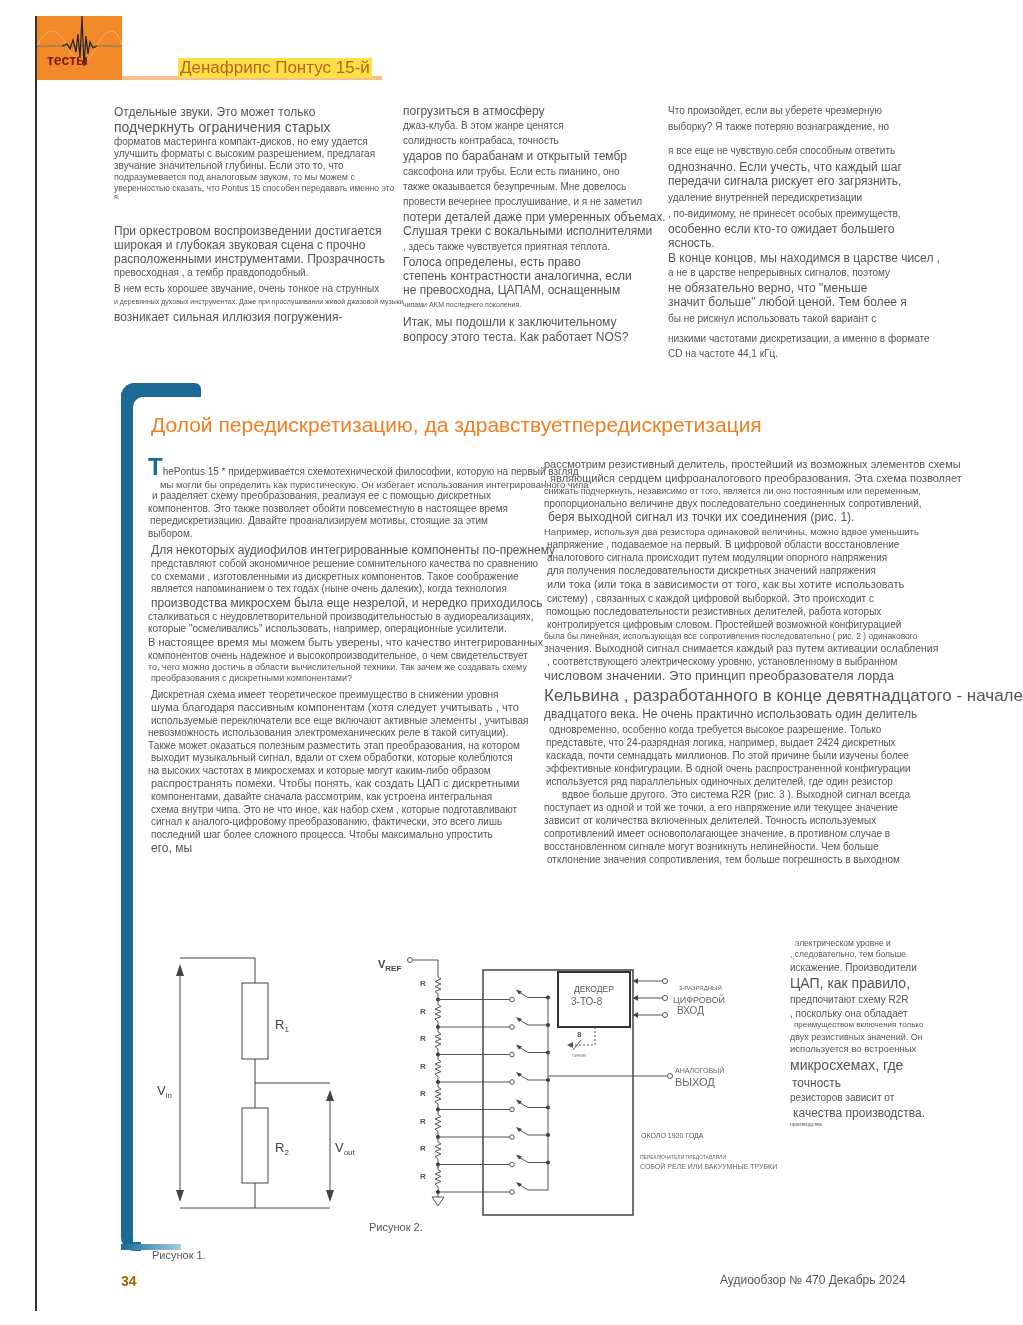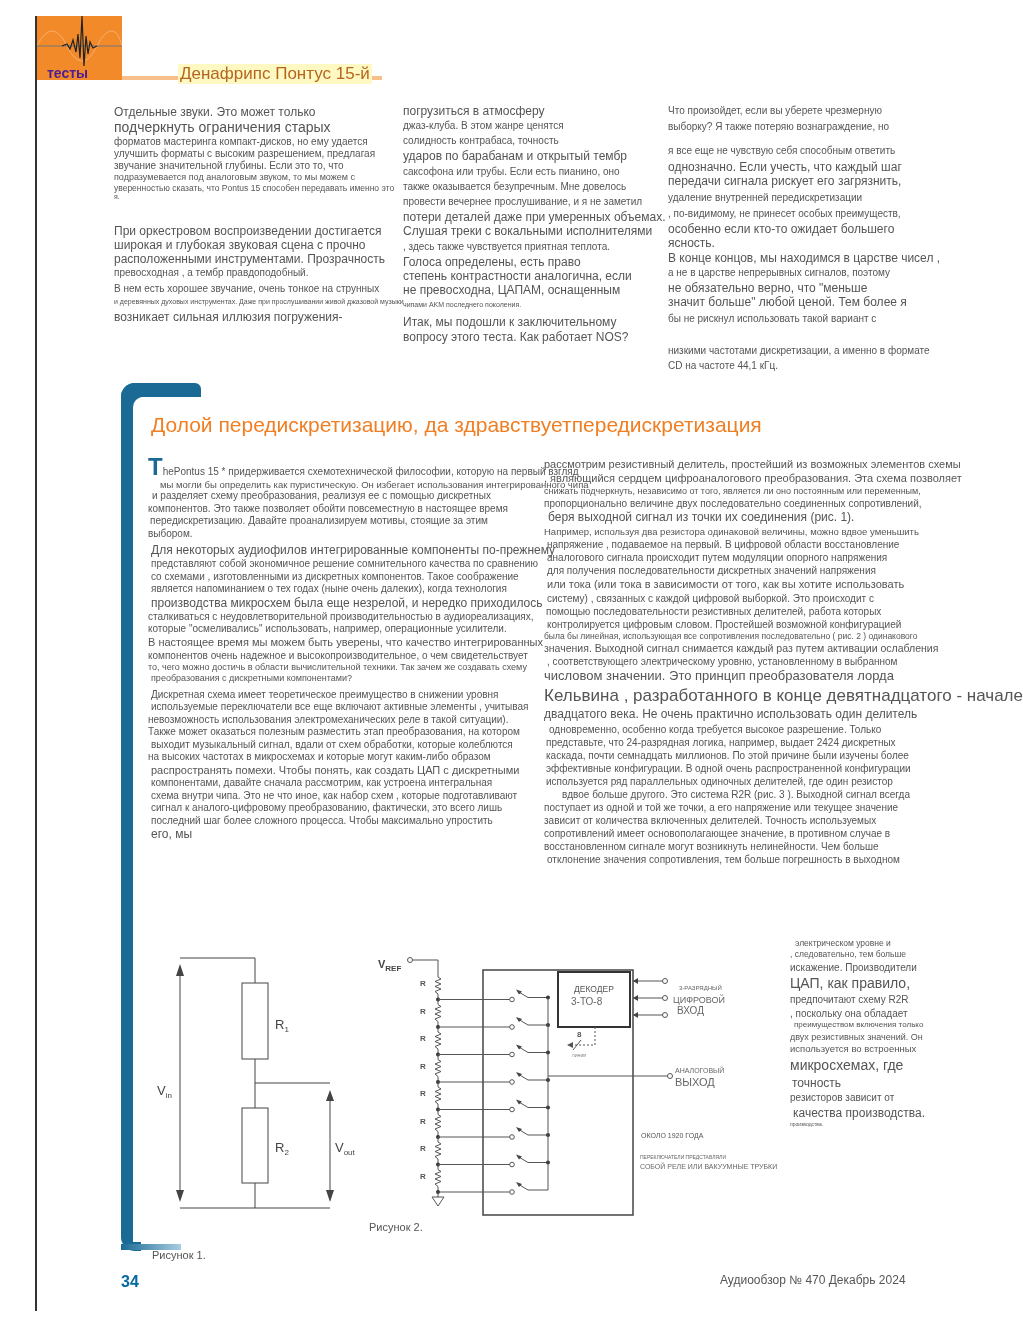--- a/index.html
+++ b/index.html
@@ -1,33 +1,33 @@
 <!DOCTYPE html>
 <html><head>
 <meta charset="utf-8">
 <style>
   html,body{margin:0;padding:0;background:#fff;}
   body{width:1023px;height:1325px;position:relative;overflow:hidden;font-family:"Liberation Sans",sans-serif;color:#555;}
   .left-rule{position:absolute;left:35px;top:16px;width:2px;height:1295px;background:#333;}
   .tab{position:absolute;left:37px;top:16px;width:85px;height:64px;background:#f28a2a;overflow:hidden;}
   .tab svg{position:absolute;left:0;top:0;}
-  .tab-label{position:absolute;left:10px;top:49px;color:#4c1d95;font-size:14px;font-weight:bold;}
+  .tab-label{position:absolute;left:10px;top:36px;color:#7f1d1d;font-size:14px;font-weight:bold;}
   .head-bar{position:absolute;left:122px;top:76px;width:260px;height:4px;background:#f7c08a;}
-  .head-title{position:absolute;left:178px;top:64px;font-size:17px;color:#b5651d;background:#fef9c3;padding:0 2px;}
+  .head-title{position:absolute;left:178px;top:58px;font-size:17px;color:#b5651d;background:#fde047;padding:0 2px;}
   .col{position:absolute;line-height:1.2;}
   .col p{margin:0;white-space:nowrap;}
   .s{font-size:10px;} .m{font-size:12px;} .l{font-size:14px;} .xs{font-size:7px;}
   .sect-frame{position:absolute;left:121px;top:383px;width:20px;height:868px;background:#1b6a95;border-radius:14px 0 0 14px;}
   .sect-top{position:absolute;left:121px;top:383px;width:80px;height:14px;background:#1b6a95;border-radius:14px 6px 0 0;}
   .sect-inner{position:absolute;left:133px;top:397px;width:40px;height:845px;background:#fff;border-radius:10px 0 0 0;}
   .sect-bottom{position:absolute;left:121px;top:1244px;width:60px;height:6px;background:linear-gradient(90deg,#1b6a95,#a8cde2);}
   .sect-title{position:absolute;left:151px;top:413px;font-size:21px;color:#f07f24;white-space:nowrap;}
   .dropcap{color:#1b6a95;font-size:24px;font-weight:bold;line-height:0.8;}
   .fig-caption{position:absolute;font-size:11px;color:#555;}
-  .footer-page{position:absolute;left:121px;top:1273px;font-size:16px;font-weight:bold;color:#0369a1;}
+  .footer-page{position:absolute;left:121px;top:1273px;font-size:14px;font-weight:bold;color:#a16207;}
   .footer-mag{position:absolute;left:720px;top:1273px;font-size:12px;color:#555;}
   svg text{font-family:"Liberation Sans",sans-serif;}
 </style>
 </head>
 <body>
 
 <div class="left-rule"></div>
 
 <div class="tab">
   <svg width="85" height="64">
@@ -86,21 +86,21 @@
   <p class="m">передачи сигнала рискует его загрязнить,</p>
   <p class="s" style="margin-top:3px">удаление внутренней передискретизации</p>
   <p class="s" style="margin-top:4px">, по-видимому, не принесет особых преимуществ,</p>
   <p class="m" style="margin-top:2px">особенно если кто-то ожидает большего</p>
   <p class="m">ясность.</p>
   <p class="m">В конце концов, мы находимся в царстве чисел ,</p>
   <p class="s" style="margin-top:2px">а не в царстве непрерывных сигналов, поэтому</p>
   <p class="m" style="margin-top:2px">не обязательно верно, что "меньше</p>
   <p class="m">значит больше" любой ценой. Тем более я</p>
   <p class="s" style="margin-top:3px">бы не рискнул использовать такой вариант с</p>
-  <p class="s" style="margin-top:20px">низкими частотами дискретизации, а именно в формате</p>
+  <p class="s" style="margin-top:8px">низкими частотами дискретизации, а именно в формате</p>
   <p class="s" style="margin-top:3px">CD на частоте 44,1 кГц.</p>
 </div>
 
 <div class="sect-frame"></div>
 <div class="sect-top"></div>
 <div class="sect-inner"></div>
 <div class="sect-bottom"></div>
 <div class="sect-title">Долой передискретизацию, да здравствуетпередискретизация</div>
 
 <div class="col" style="left:148px;top:457px;width:395px;line-height:1.25;">
@@ -115,20 +115,21 @@
   <p class="s" style="padding-left:3px">со схемами , изготовленными из дискретных компонентов. Такое соображение</p>
   <p class="s" style="padding-left:3px">является напоминанием о тех годах (ныне очень далеких), когда технология</p>
   <p class="m" style="padding-left:3px">производства микросхем была еще незрелой, и нередко приходилось</p>
   <p class="s">сталкиваться с неудовлетворительной производительностью в аудиореализациях,</p>
   <p class="s">которые "осмеливались" использовать, например, операционные усилители.</p>
   <p class="m" style="font-size:11px">В настоящее время мы можем быть уверены, что качество интегрированных</p>
   <p class="s">компонентов очень надежное и высокопроизводительное, о чем свидетельствует</p>
   <p class="s" style="font-size:9px">то, чего можно достичь в области вычислительной техники. Так зачем же создавать схему</p>
   <p class="s" style="font-size:9px;padding-left:3px">преобразования с дискретными компонентами?</p>
   <p class="s" style="margin-top:4px;padding-left:3px">Дискретная схема имеет теоретическое преимущество в снижении уровня</p>
+  <p class="m" style="font-size:11px;padding-left:3px">шума благодаря пассивным компонентам (хотя следует учитывать , что</p>
   <p class="s" style="padding-left:3px">используемые переключатели все еще включают активные элементы , учитывая</p>
   <p class="s">невозможность использования электромеханических реле в такой ситуации).</p>
   <p class="s">Также может оказаться полезным разместить этап преобразования, на котором</p>
   <p class="s" style="padding-left:3px">выходит музыкальный сигнал, вдали от схем обработки, которые колеблются</p>
   <p class="s">на высоких частотах в микросхемах и которые могут каким-либо образом</p>
   <p class="m" style="font-size:11px;padding-left:3px">распространять помехи. Чтобы понять, как создать ЦАП с дискретными</p>
   <p class="s" style="padding-left:3px">компонентами, давайте сначала рассмотрим, как устроена интегральная</p>
   <p class="s" style="padding-left:3px">схема внутри чипа. Это не что иное, как набор схем , которые подготавливают</p>
   <p class="s" style="padding-left:3px">сигнал к аналого-цифровому преобразованию, фактически, это всего лишь</p>
   <p class="s" style="padding-left:3px">последний шаг более сложного процесса. Чтобы максимально упростить</p>

